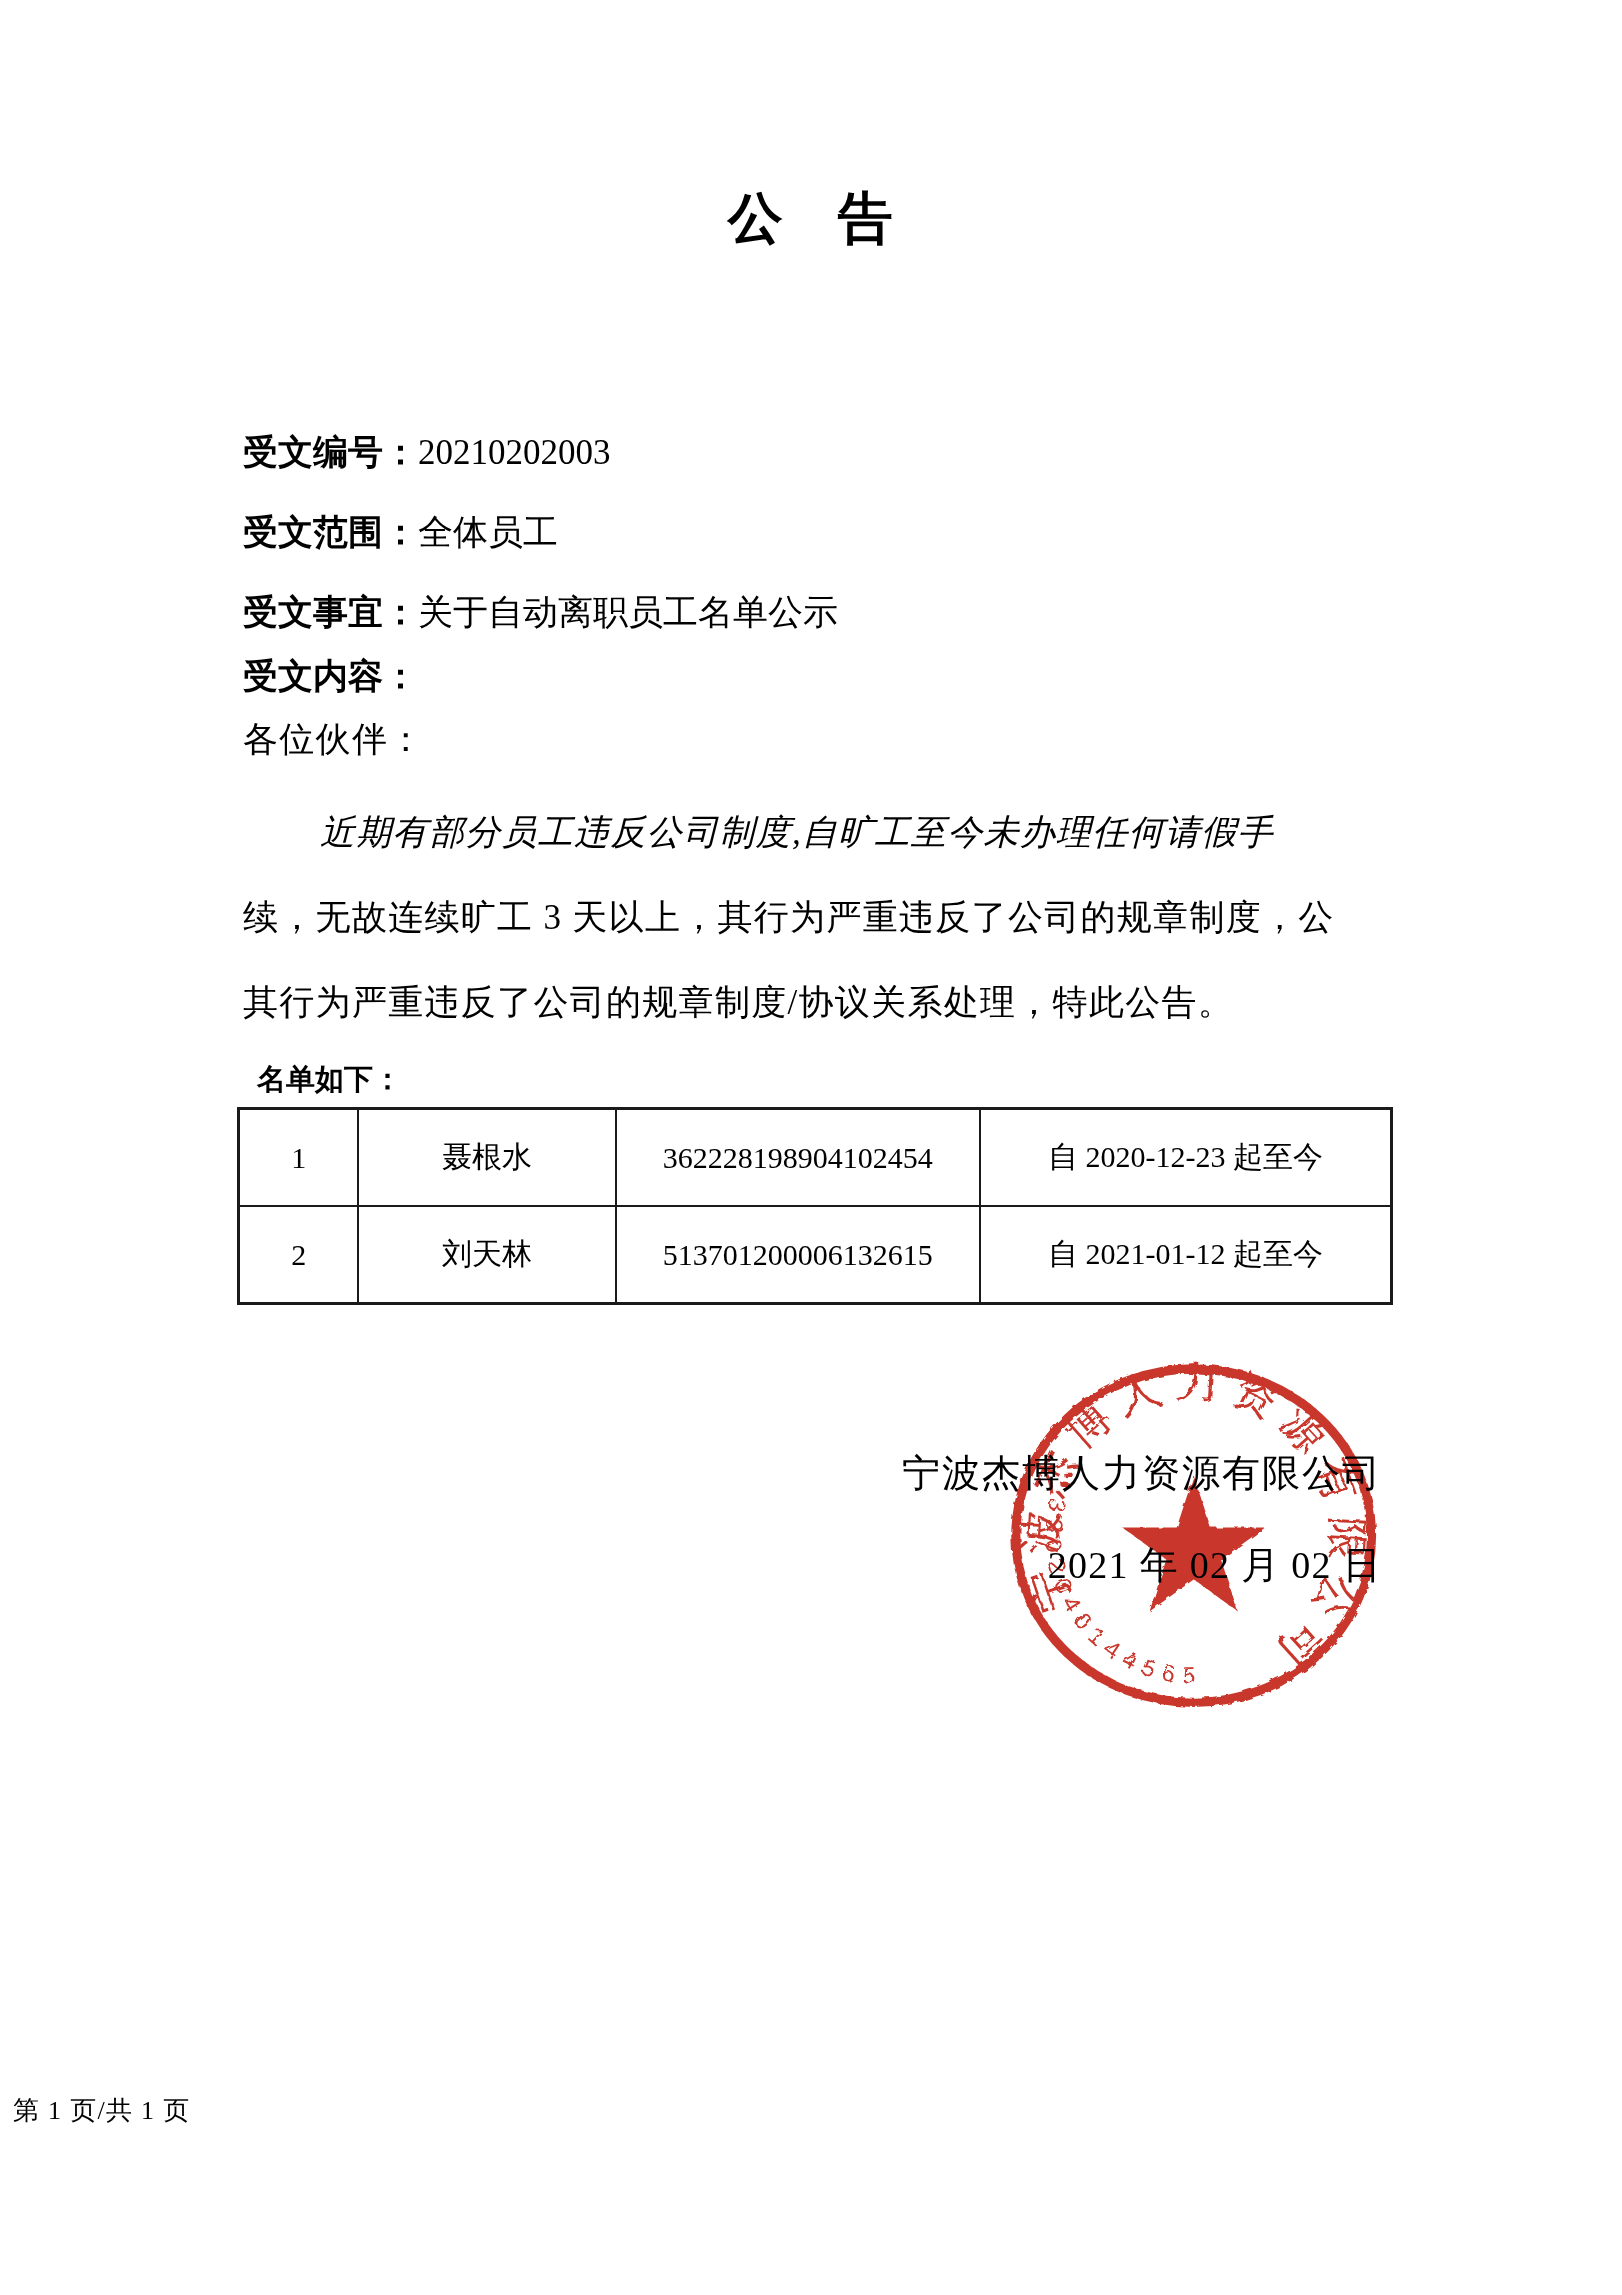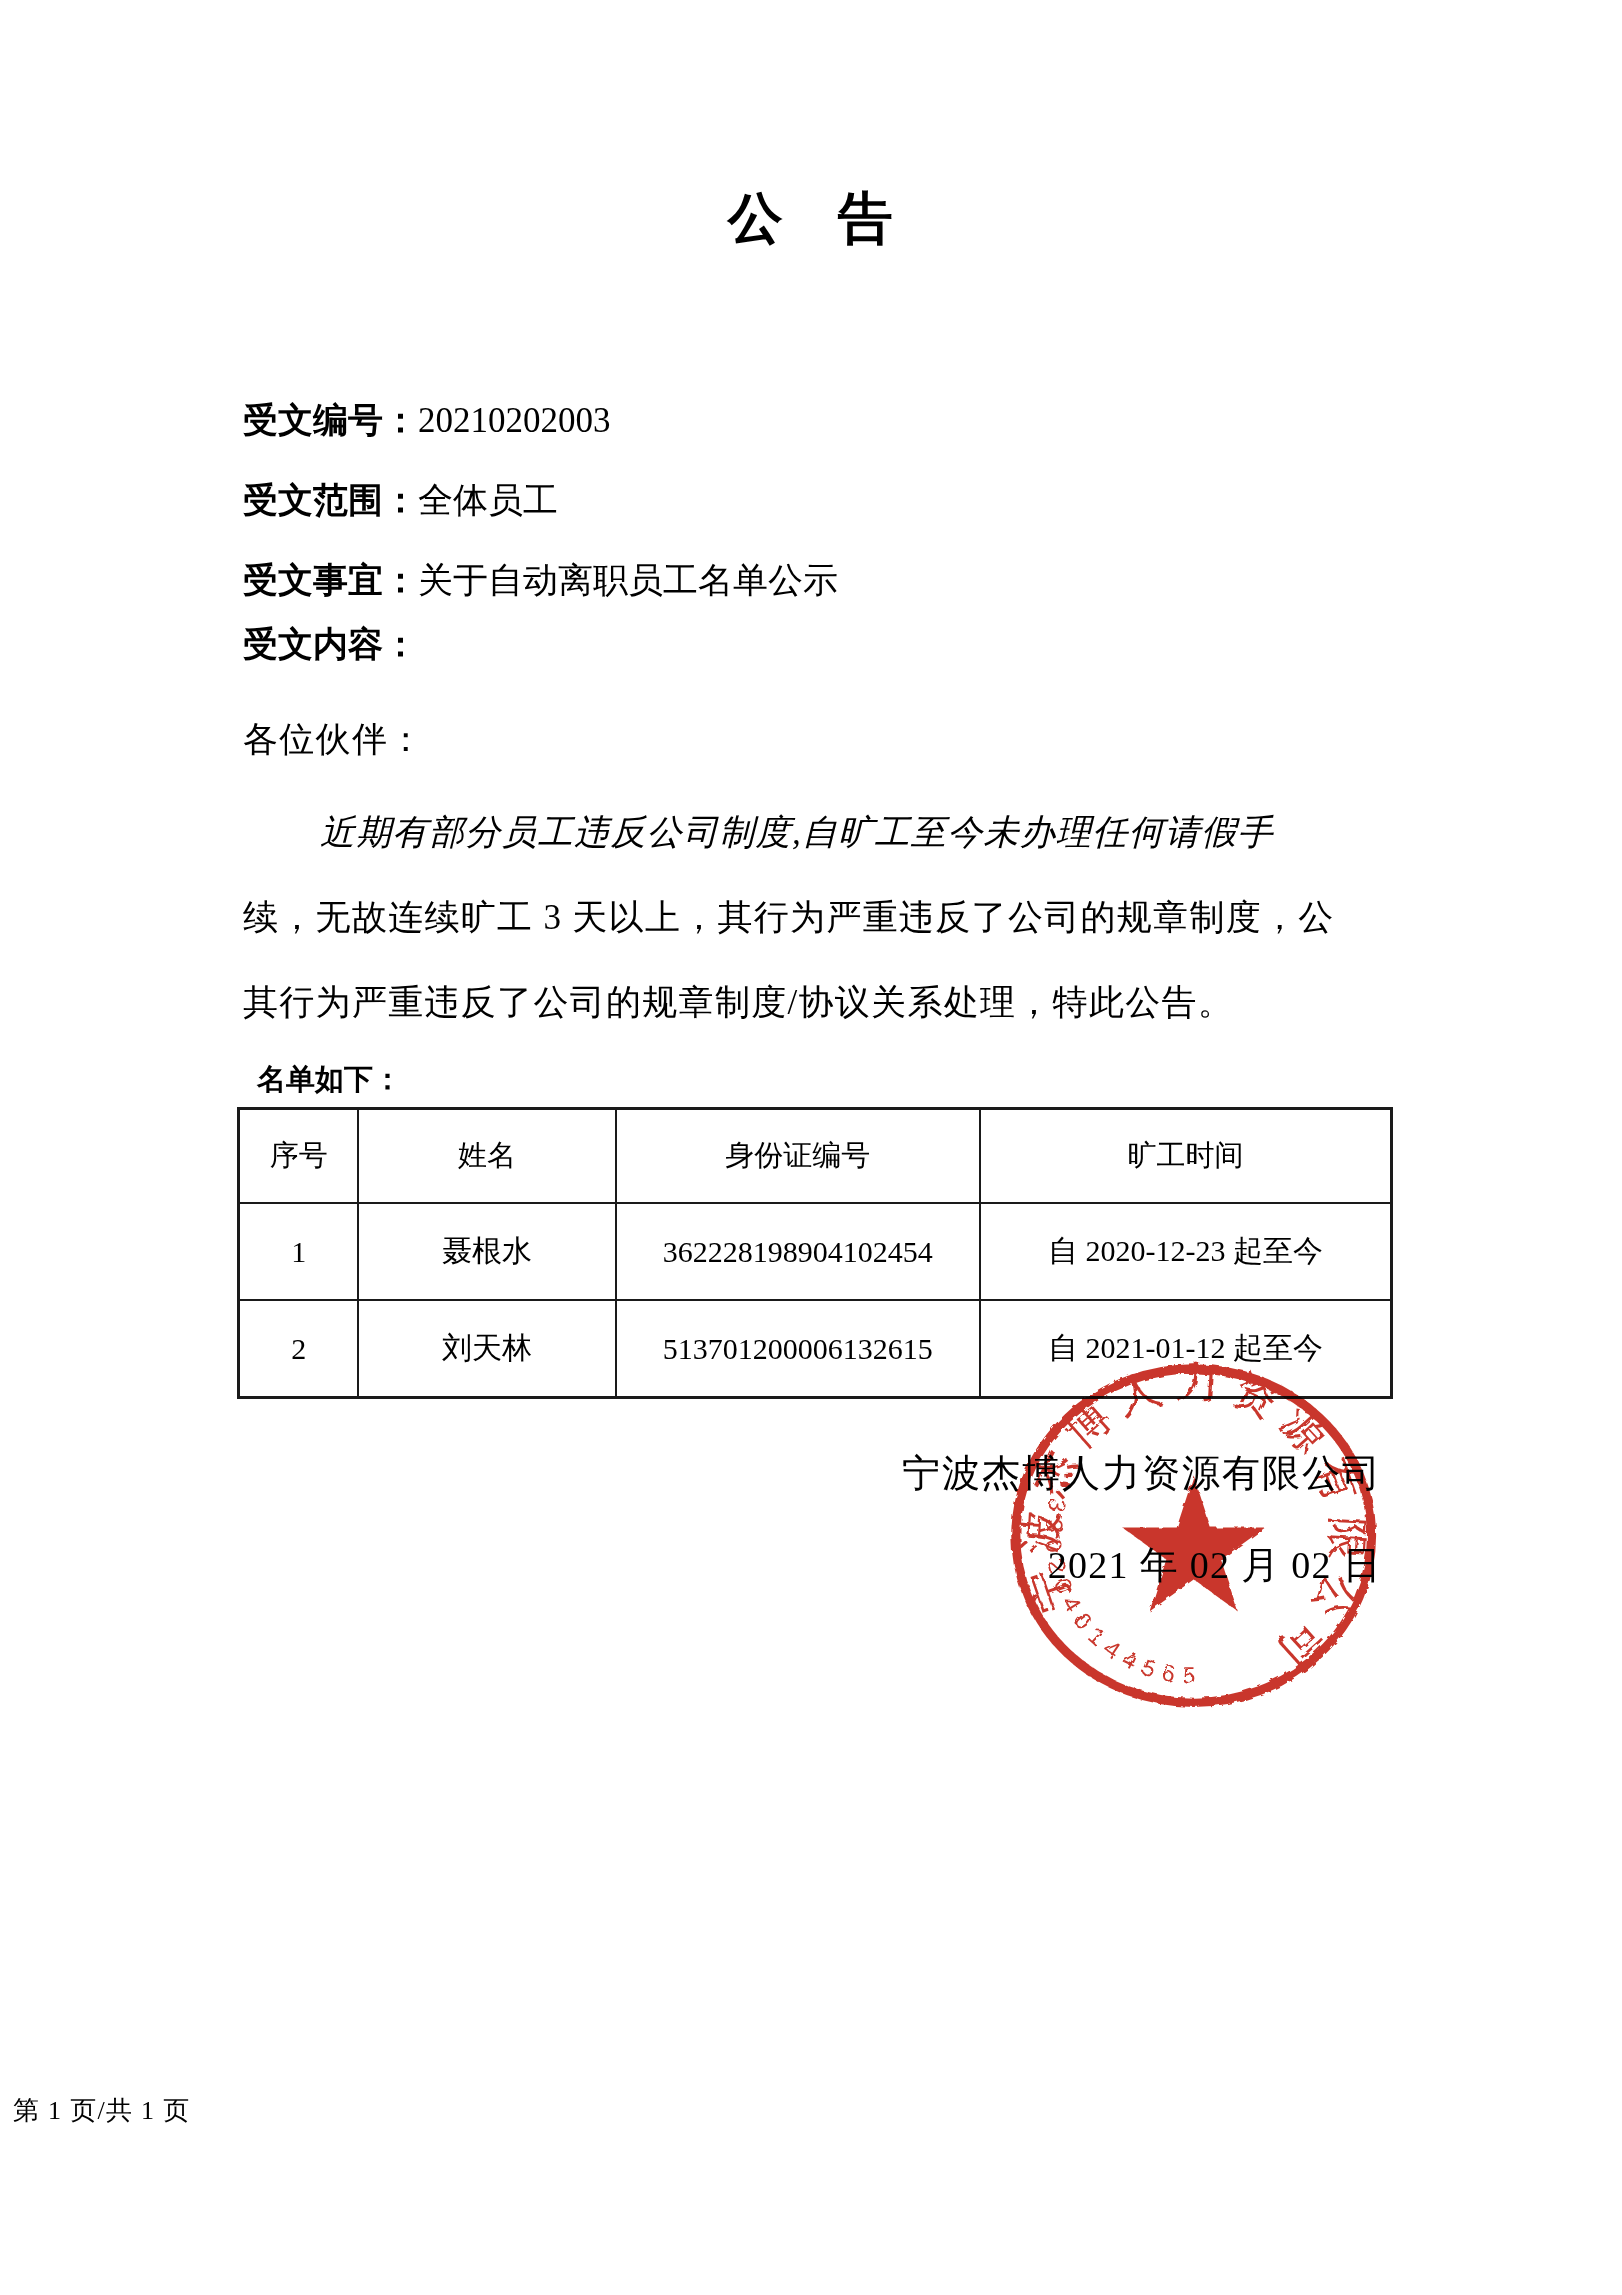--- a/index.html
+++ b/index.html
@@ -13,21 +13,21 @@
   }
   .doc-title{
     position:absolute;top:182px;left:0;width:100%;
     text-align:center;
     font-size:55px;font-weight:700;
     word-spacing:36px;
     letter-spacing:2.6px;
   }
   .meta-line{
     position:absolute;left:243px;
-    font-size:35px;line-height:1.3;white-space:nowrap;
+    font-size:35px;line-height:1.3;white-space:nowrap;margin-top:32px;
   }
   .meta-label{font-weight:700;}
   .meta-value{font-weight:400;}
   .body-line{
     position:absolute;left:243px;
     font-size:35px;line-height:1.3;white-space:nowrap;
     letter-spacing:1.3px;
   }
   .indent{padding-left:77px;}
   .list-intro{
@@ -96,26 +96,20 @@
   <div class="list-intro">名单如下：</div>
 
   <table class="roster">
     <colgroup>
       <col style="width:10.4%">
         <col style="width:22.3%">
         <col style="width:31.6%">
         <col style="width:35.7%">
     </colgroup>
     <tbody>
-        <tr>
-      <th>序号</th>
-      <th>姓名</th>
-      <th>身份证编号</th>
-      <th>旷工时间</th>
-    </tr>
     <tr>
       <td>1</td>
       <td class="cell-name">聂根水</td>
       <td>362228198904102454</td>
       <td>自 2020-12-23 起至今</td>
     </tr>
     <tr>
       <td>2</td>
       <td class="cell-name">刘天林</td>
       <td>513701200006132615</td>

